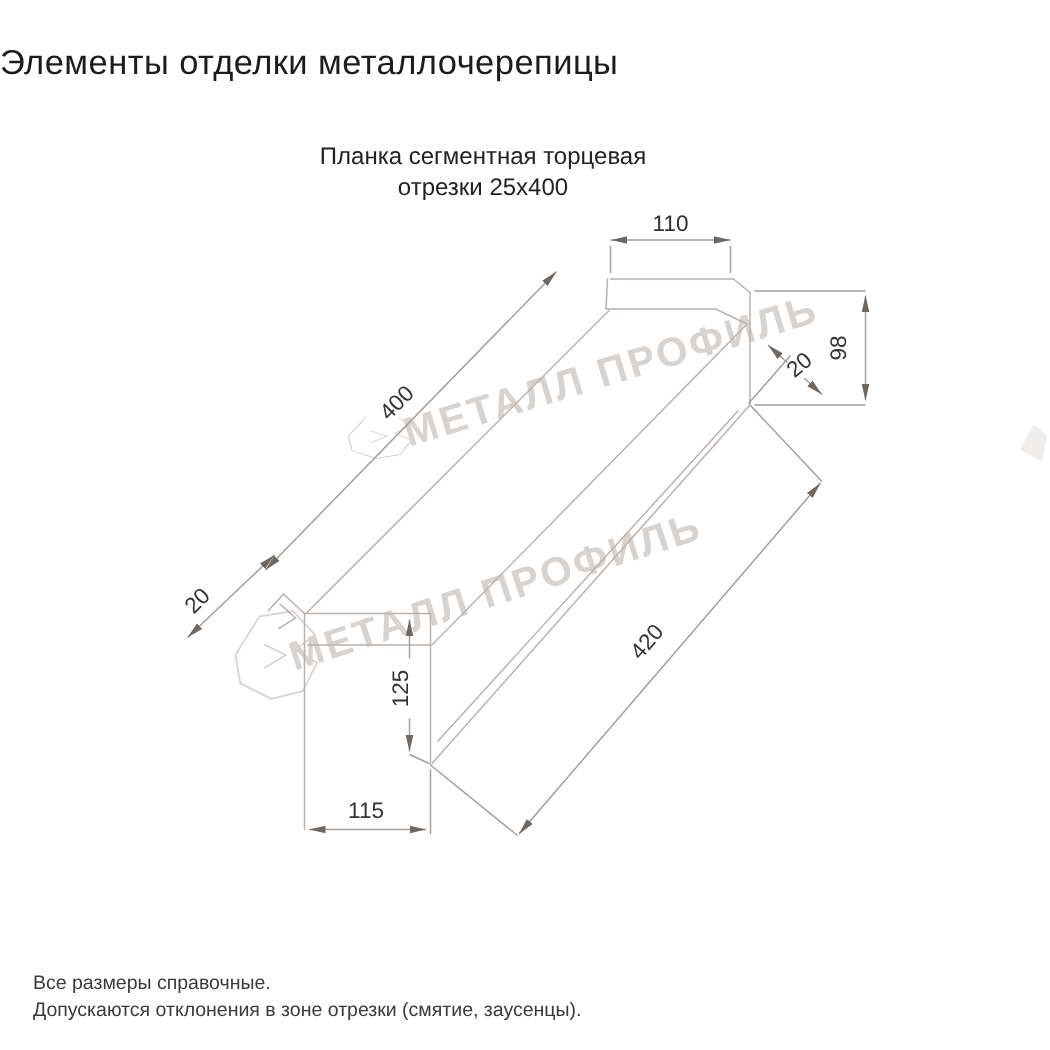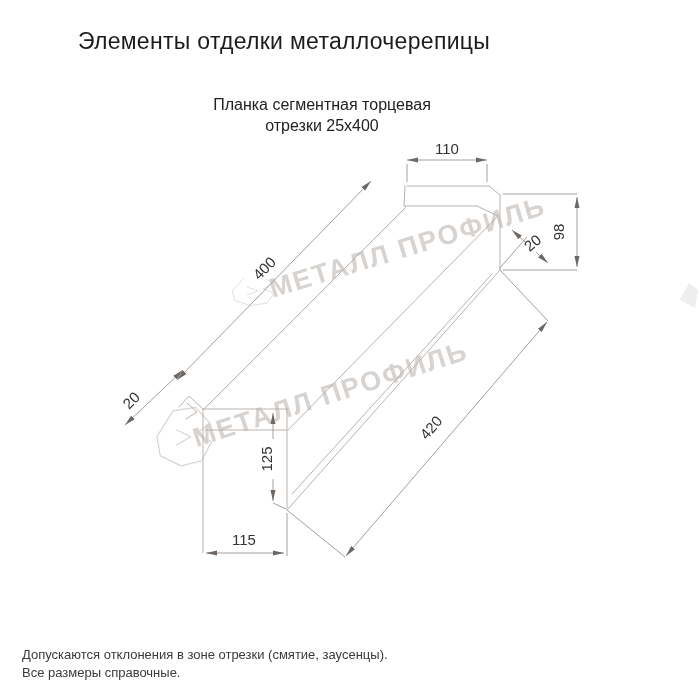--- a/index.html
+++ b/index.html
@@ -3,21 +3,21 @@
 <meta charset="utf-8">
 <style>
   html,body{margin:0;padding:0;background:#ffffff;}
   body{
     width:700px;height:700px;position:relative;overflow:hidden;
     font-family:"Liberation Sans", sans-serif;
     -webkit-font-smoothing:antialiased;
   }
   .page-title{
     position:absolute;top:28px;left:0;width:568px;
-    text-align:center;font-size:23px;color:var(--title-text,#1c1c1c);
+    text-align:left;font-size:23px;color:var(--title-text,#1c1c1c);
     letter-spacing:0.3px;
   }
   .drawing-subtitle{
     position:absolute;top:94px;left:0;width:644px;
     text-align:center;font-size:16px;line-height:21px;color:#222;
   }
   .footnotes{
     position:absolute;left:22px;top:646px;
     font-size:13px;line-height:18px;color:#3a3a3a;
   }
@@ -147,15 +147,15 @@
       <text class="dim-label" text-anchor="middle">115</text>
     </g>
     <g transform="translate(435,431) rotate(-49)">
       <rect class="label-bg" x="-21" y="-13" width="42" height="16"></rect>
       <text class="dim-label" text-anchor="middle">420</text>
     </g>
   </g>
 </svg>
 
 <div class="footnotes">
+  <div>Все размеры справочные.</div>
   <div>Допускаются отклонения в зоне отрезки (смятие, заусенцы).</div>
-  <div>Все размеры справочные.</div>
 </div>
 
 </body></html>

